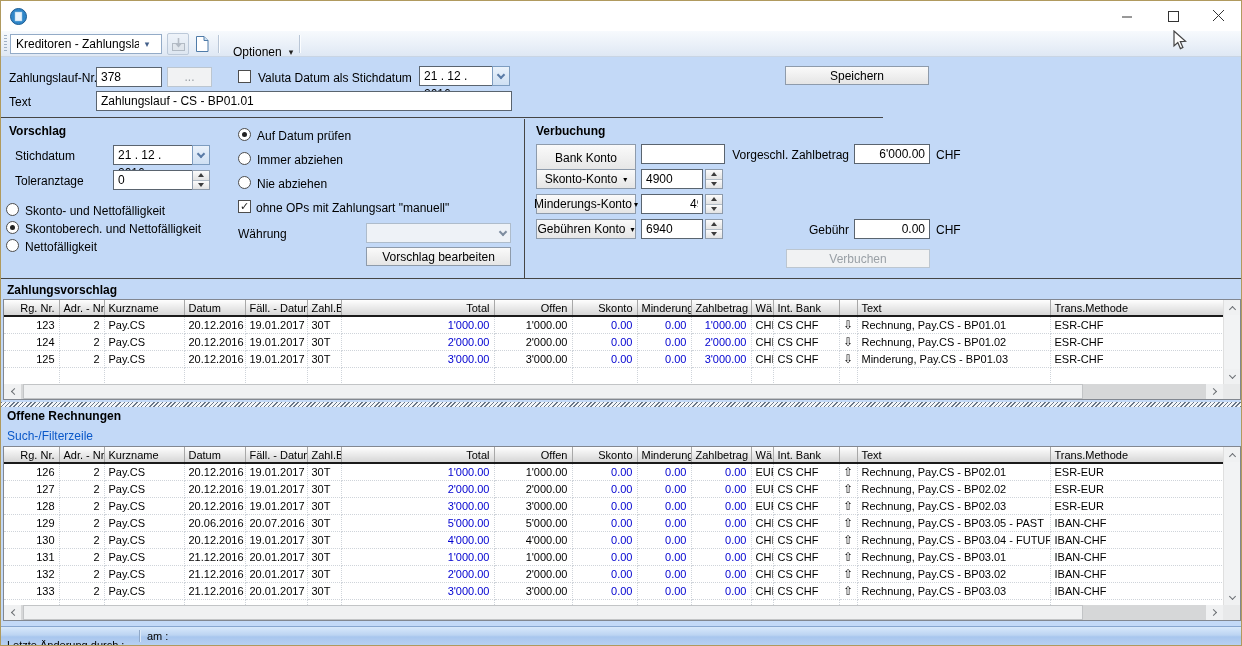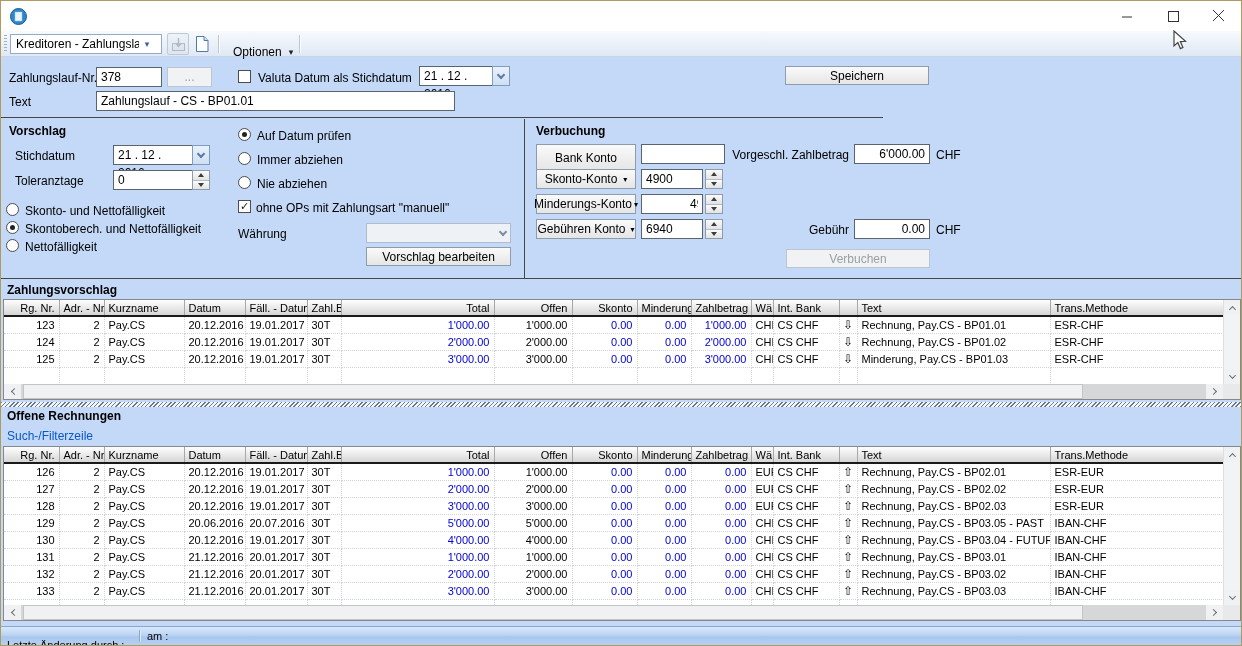--- a/index.html
+++ b/index.html
@@ -138,21 +138,21 @@
   <div class="btn disabled" style="left:166px;top:66px;width:45px;height:20px">...</div>
   <div class="checkbox" style="left:237px;top:69px"></div>
   <div class="lbl" style="left:257px;top:70px">Valuta Datum als Stichdatum</div>
   <div class="tbx" style="left:418px;top:65px;width:74px;line-height:18px">21 . 12 . 2016</div>
   <div class="combo-btn" style="left:491px;top:65px">
       <span class="chev"></span>
     </div>
   <div class="btn" style="left:784px;top:65px;width:144px">Speichern</div>
 
   <div class="lbl" style="left:8px;top:94px">Text</div>
-  <input class="tbx" style="left: 95px; top: 90px; width: 359px;" value="Zahlungslauf - CS - BP01.01">
+  <input class="tbx" style="left: 95px; top: 90px; width: 416px;" value="Zahlungslauf - CS - BP01.01">
 
   <div class="hline" style="left:0;top:116px;width:882px"></div>
 
   <div class="bold-title" style="left:8px;top:123px">Vorschlag</div>
   <div class="lbl" style="left:14px;top:148px">Stichdatum</div>
   <div class="tbx" style="left:112px;top:144px;width:80px;line-height:18px">21 . 12 . 2016</div>
   <div class="combo-btn" style="left:191px;top:144px">
       <span class="chev"></span>
     </div>
   <div class="lbl" style="left:14px;top:173px">Toleranztage</div>

